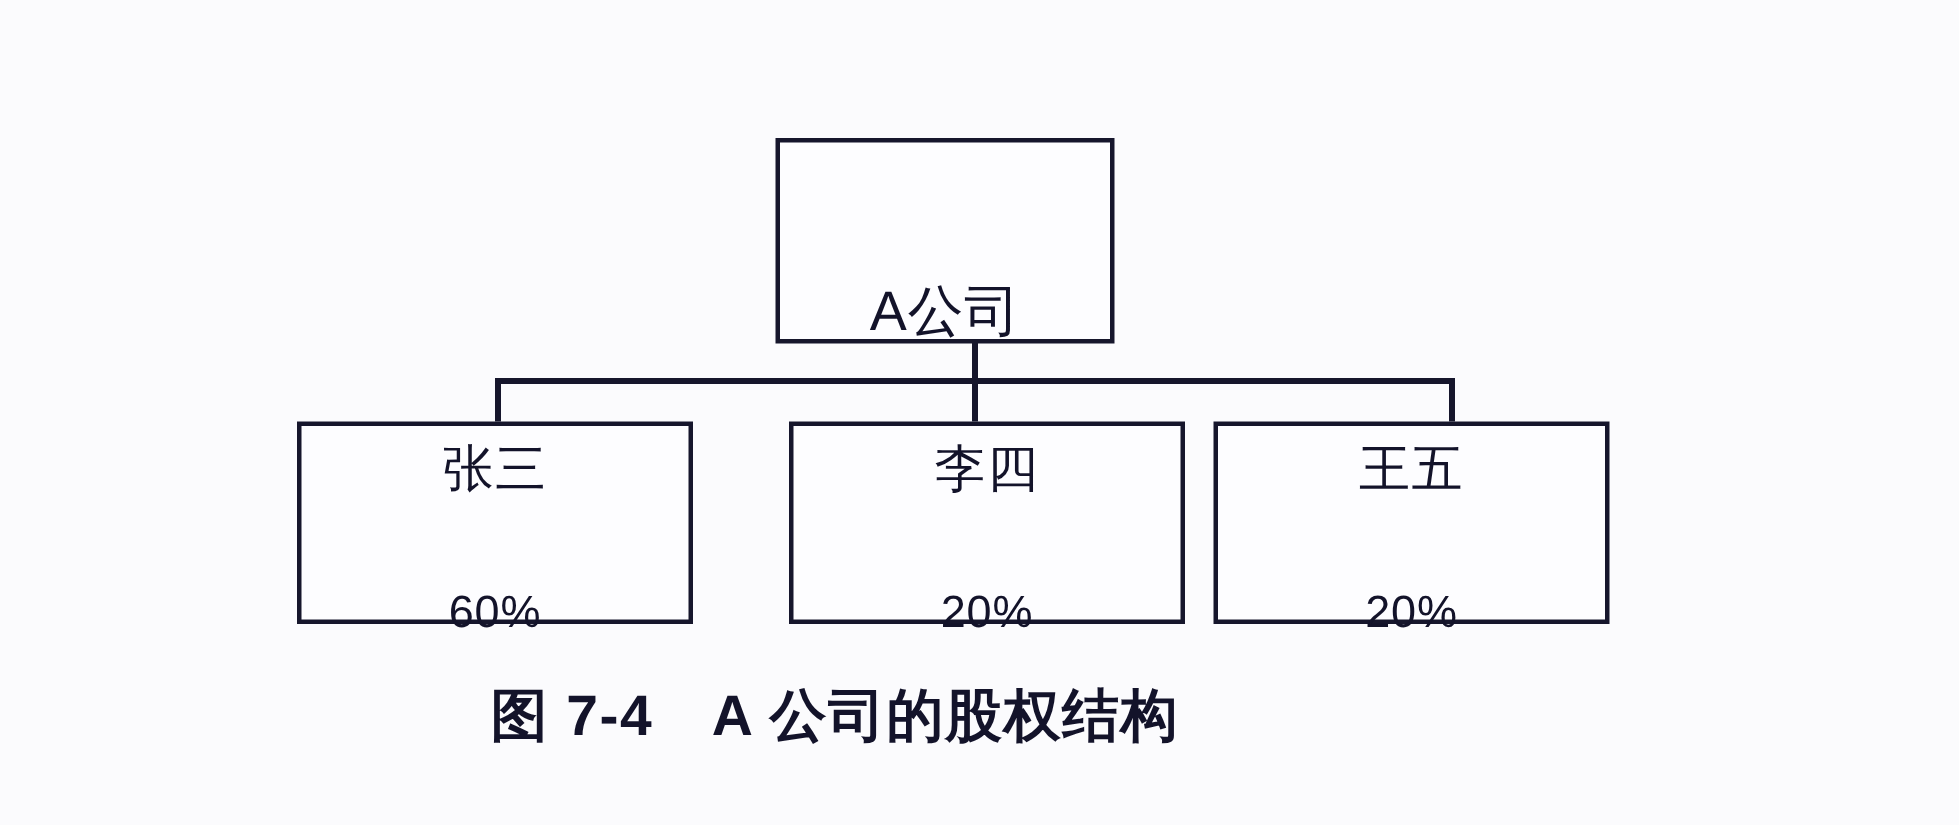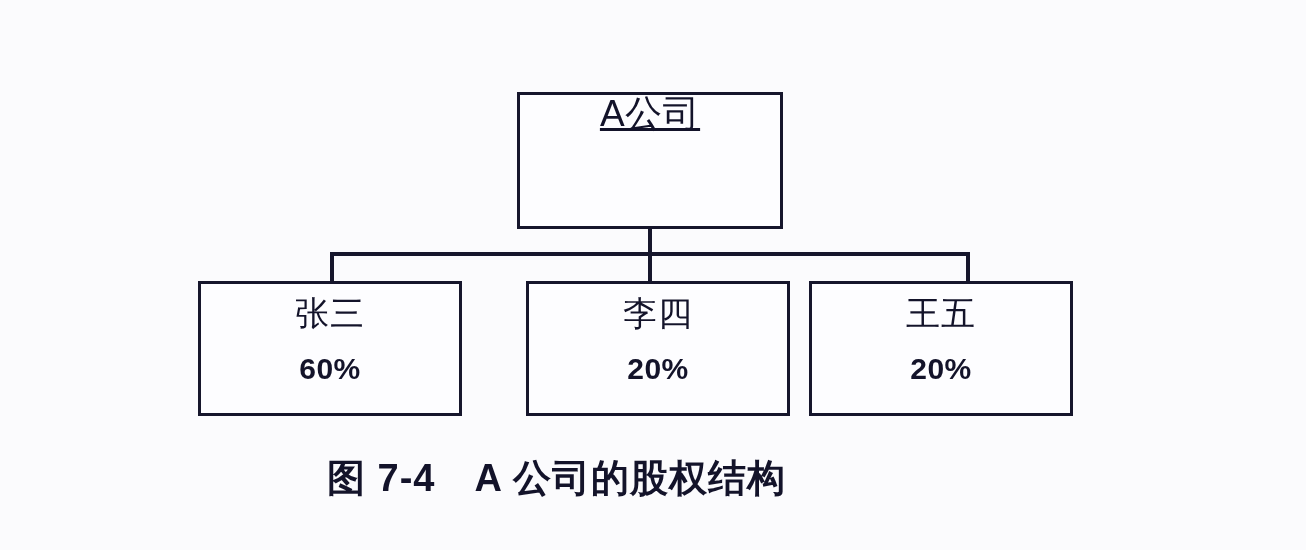--- a/index.html
+++ b/index.html
@@ -28,24 +28,23 @@
     background: #fdfdff;
     border: 3px solid #16162c;
     display: flex;
     flex-direction: column;
     align-items: center;
   }
 
   .root-box {
     left: 517px;
     top: 92px;
-    width: 266px;
+    width: 226px;
     height: 137px;
-    justify-content: flex-start;
-    text-decoration: underline;
+    justify-content: flex-end;
   }
 
   .child-box {
     top: 281px;
     width: 264px;
     height: 135px;
     justify-content: flex-start;
     gap: 24px;
   }
 
@@ -65,23 +64,23 @@
     font-size: 34px;
     line-height: 1;
     margin-top: 12px;
     letter-spacing: 1px;
     white-space: nowrap;
   }
 
   .child-share {
     font-size: 30px;
     line-height: 1;
+    margin-top: 40px;
     letter-spacing: 0.5px;
     white-space: nowrap;
-    font-weight: bold;
   }
 
   
   .connector {
     position: absolute;
     background: #16162c;
   }
 
   
   .trunk-line {

